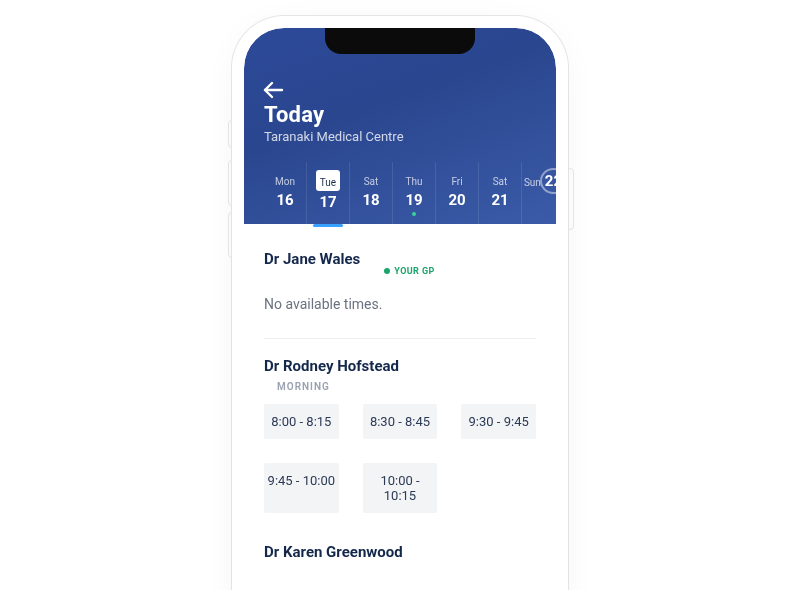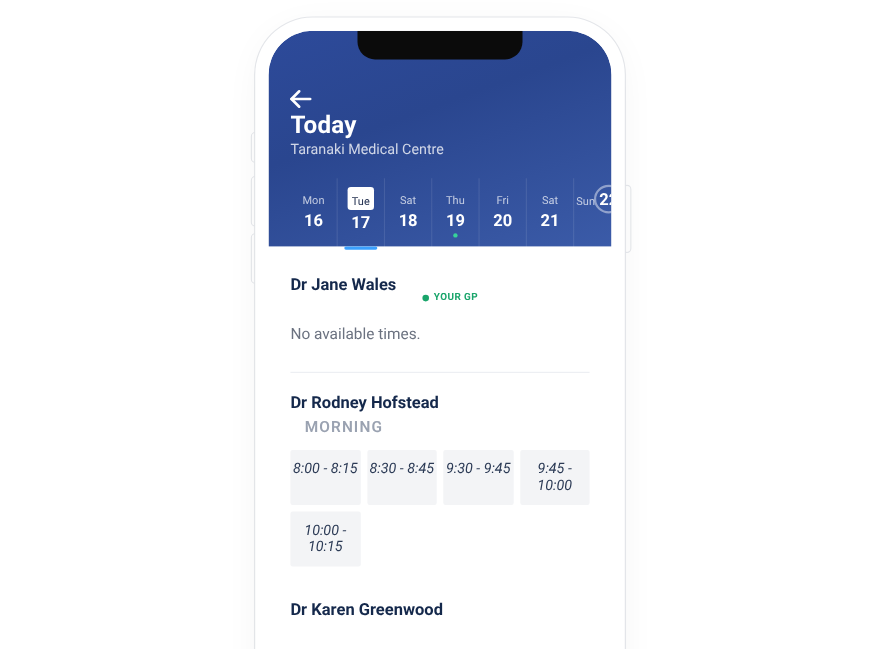--- a/index.html
+++ b/index.html
@@ -29,22 +29,22 @@
   .day.ring .dnum{position:relative;display:inline-block;}
   .day.ring .dnum::before{content:"";position:absolute;inset:-4px -5px;border:2px solid rgba(255,255,255,.45);border-radius:50%;}
   .body{background:#fff;padding:18px 20px 40px;}
   .doc{margin-bottom:26px;}
   .doc-header{display:flex;align-items:center;gap:24px;}
   .doc-name{color:#14284b;font-weight:700;font-size:15px;}
   .badge{display:inline-flex;align-items:center;gap:4px;font-size:9px;font-weight:700;color:#1aa56b;letter-spacing:.4px;margin-top:24px;}
   .badge::before{content:"";width:6px;height:6px;background:#1aa56b;border-radius:50%;}
   .noavail{color:#6b7280;font-size:14px;margin-top:20px;}
   .divider{height:1px;background:#eceef2;margin:18px 0;}
-  .period{font-size:14px;letter-spacing:1px;color:#9aa2b1;margin-top:6px;font-weight:600;padding-left:13px;}
-  .slots{display:grid;grid-template-columns:1fr 1fr 1fr 1fr;gap:6px;margin-top:12px;font-style:italic;}
+  .period{font-size:10px;letter-spacing:1px;color:#9aa2b1;margin-top:6px;font-weight:600;padding-left:13px;}
+  .slots{display:grid;grid-template-columns:1fr 1fr 1fr;gap:24px;margin-top:12px;}
   .slot{background:#f3f4f6;color:#2b3a55;font-size:13px;text-align:center;padding:10px 0;border-radius:2px;cursor:pointer;}
   .slot:empty{visibility:hidden;}
   .cut{position:absolute;left:0;right:0;bottom:0;height:10px;background:#fff;}
 </style>
 </head>
 <body>
 <div class="stage">
 
   <div class="side-btn sb1"></div>
   <div class="side-btn sb2"></div>

